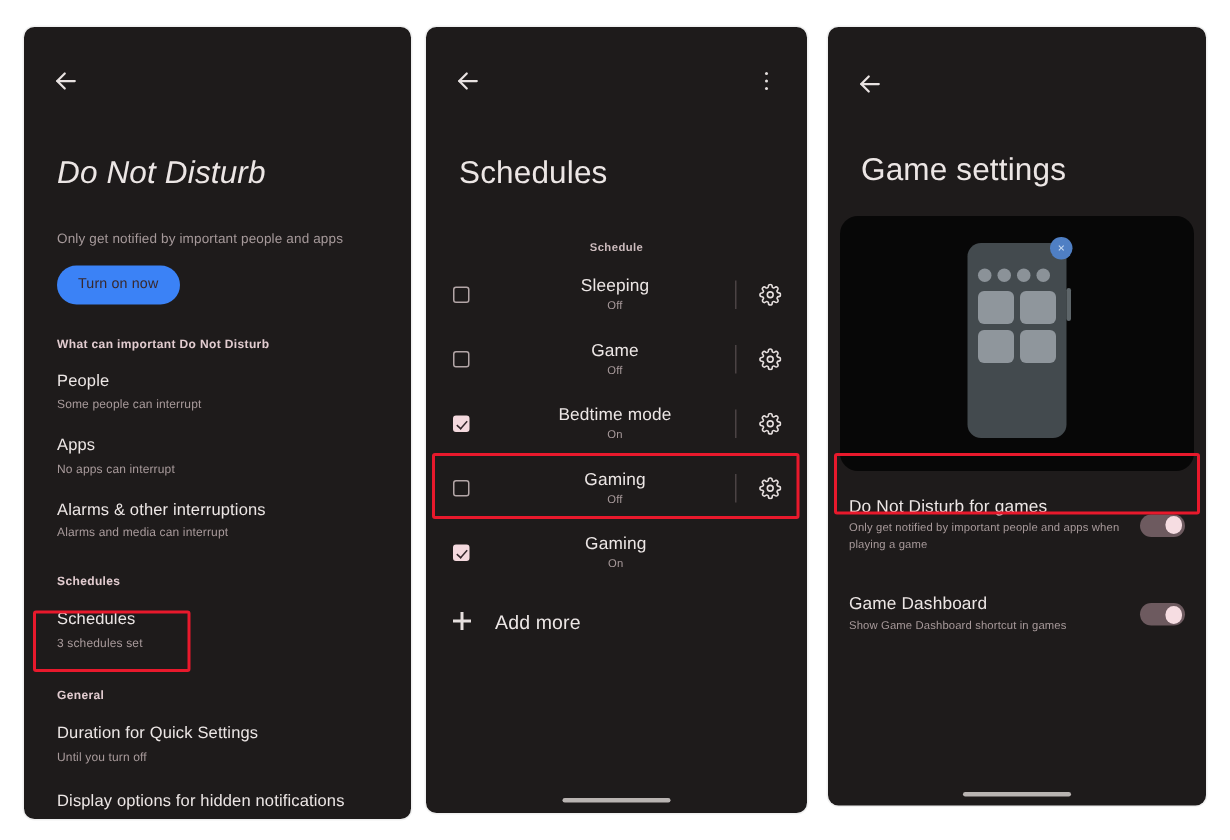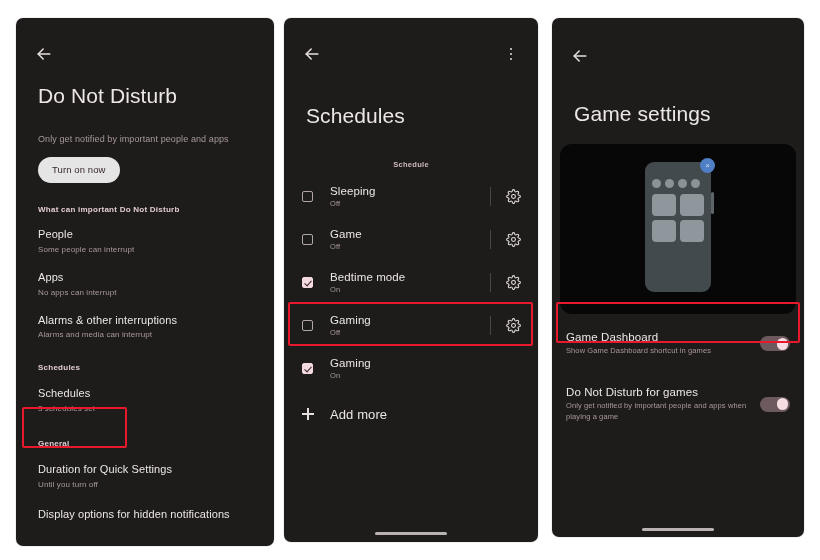--- a/index.html
+++ b/index.html
@@ -76,36 +76,36 @@
   }
 
   
   .screen-title {
     color: #ece6e5;
     font-size: 21px;
     font-weight: 400;
     letter-spacing: 0.1px;
     padding: 0 22px;
   }
-  #panel-dnd .screen-title   { margin-top: 20px; }
+  #panel-dnd .screen-title   { margin-top: 40px; font-style: italic; }
   #panel-sched .screen-title { margin-top: 40px; }
   #panel-game .screen-title  { margin-top: 38px; }
 
   
   .dnd-sub {
     color: #a6999a;
     font-size: 9px;
     padding: 0 22px;
     margin-top: 26px;
     letter-spacing: 0.1px;
   }
   .turn-on-btn {
     margin: 13px 0 0 22px;
     display: inline-block;
-    background: #e5e5e5;
+    background: #3b82f6;
     color: #38282c;
     font-size: 9.5px;
     border: none;
     border-radius: 20px;
     padding: 7px 14px 8px;
     letter-spacing: 0.1px;
     font-family: "Liberation Sans", sans-serif;
   }
 
   .section-label {
@@ -150,20 +150,21 @@
     padding: 0 20px;
     margin-top: 32px;
     text-align: center;
   }
   .sched-row {
     position: relative;
     display: flex;
     align-items: center;
     height: 43px;
     padding: 0 0 0 18px;
+    text-align: center;
   }
   .checkbox {
     width: 11px;
     height: 11px;
     border-radius: 2px;
     box-sizing: border-box;
     flex: 0 0 auto;
     position: relative;
   }
   .checkbox.unchecked {
@@ -551,40 +552,40 @@
           <div class="hero-tiles">
             <span></span>
               <span></span>
               <span></span>
               <span></span>
           </div>
           <div class="hero-close">×</div>
         </div>
       </div>
 
+      <div class="toggle-row" style="margin-top:7px;">
+        <div class="tr-text">
+          <div class="tr-title">Do Not Disturb for games</div>
+          <div class="tr-sub">Only get notified by important people and apps when playing a game</div>
+        </div>
+        <div class="switch">
+          <div class="knob"></div>
+        </div>
+      </div>
+
       <div class="toggle-row" style="margin-top:6px;">
         <div class="tr-text">
           <div class="tr-title">Game Dashboard</div>
           <div class="tr-sub">Show Game Dashboard shortcut in games</div>
         </div>
         <div class="switch">
           <div class="knob"></div>
         </div>
       </div>
 
-      <div class="toggle-row" style="margin-top:7px;">
-        <div class="tr-text">
-          <div class="tr-title">Do Not Disturb for games</div>
-          <div class="tr-sub">Only get notified by important people and apps when playing a game</div>
-        </div>
-        <div class="switch">
-          <div class="knob"></div>
-        </div>
-      </div>
-
       <div class="home-indicator" style="bottom:6px;"></div>
 
     </div>
   </div>
 
   <div class="redbox" style="left:556px; top:302px; width:244px; height:41px;"></div>
 
 </div>
 
 </body></html>

